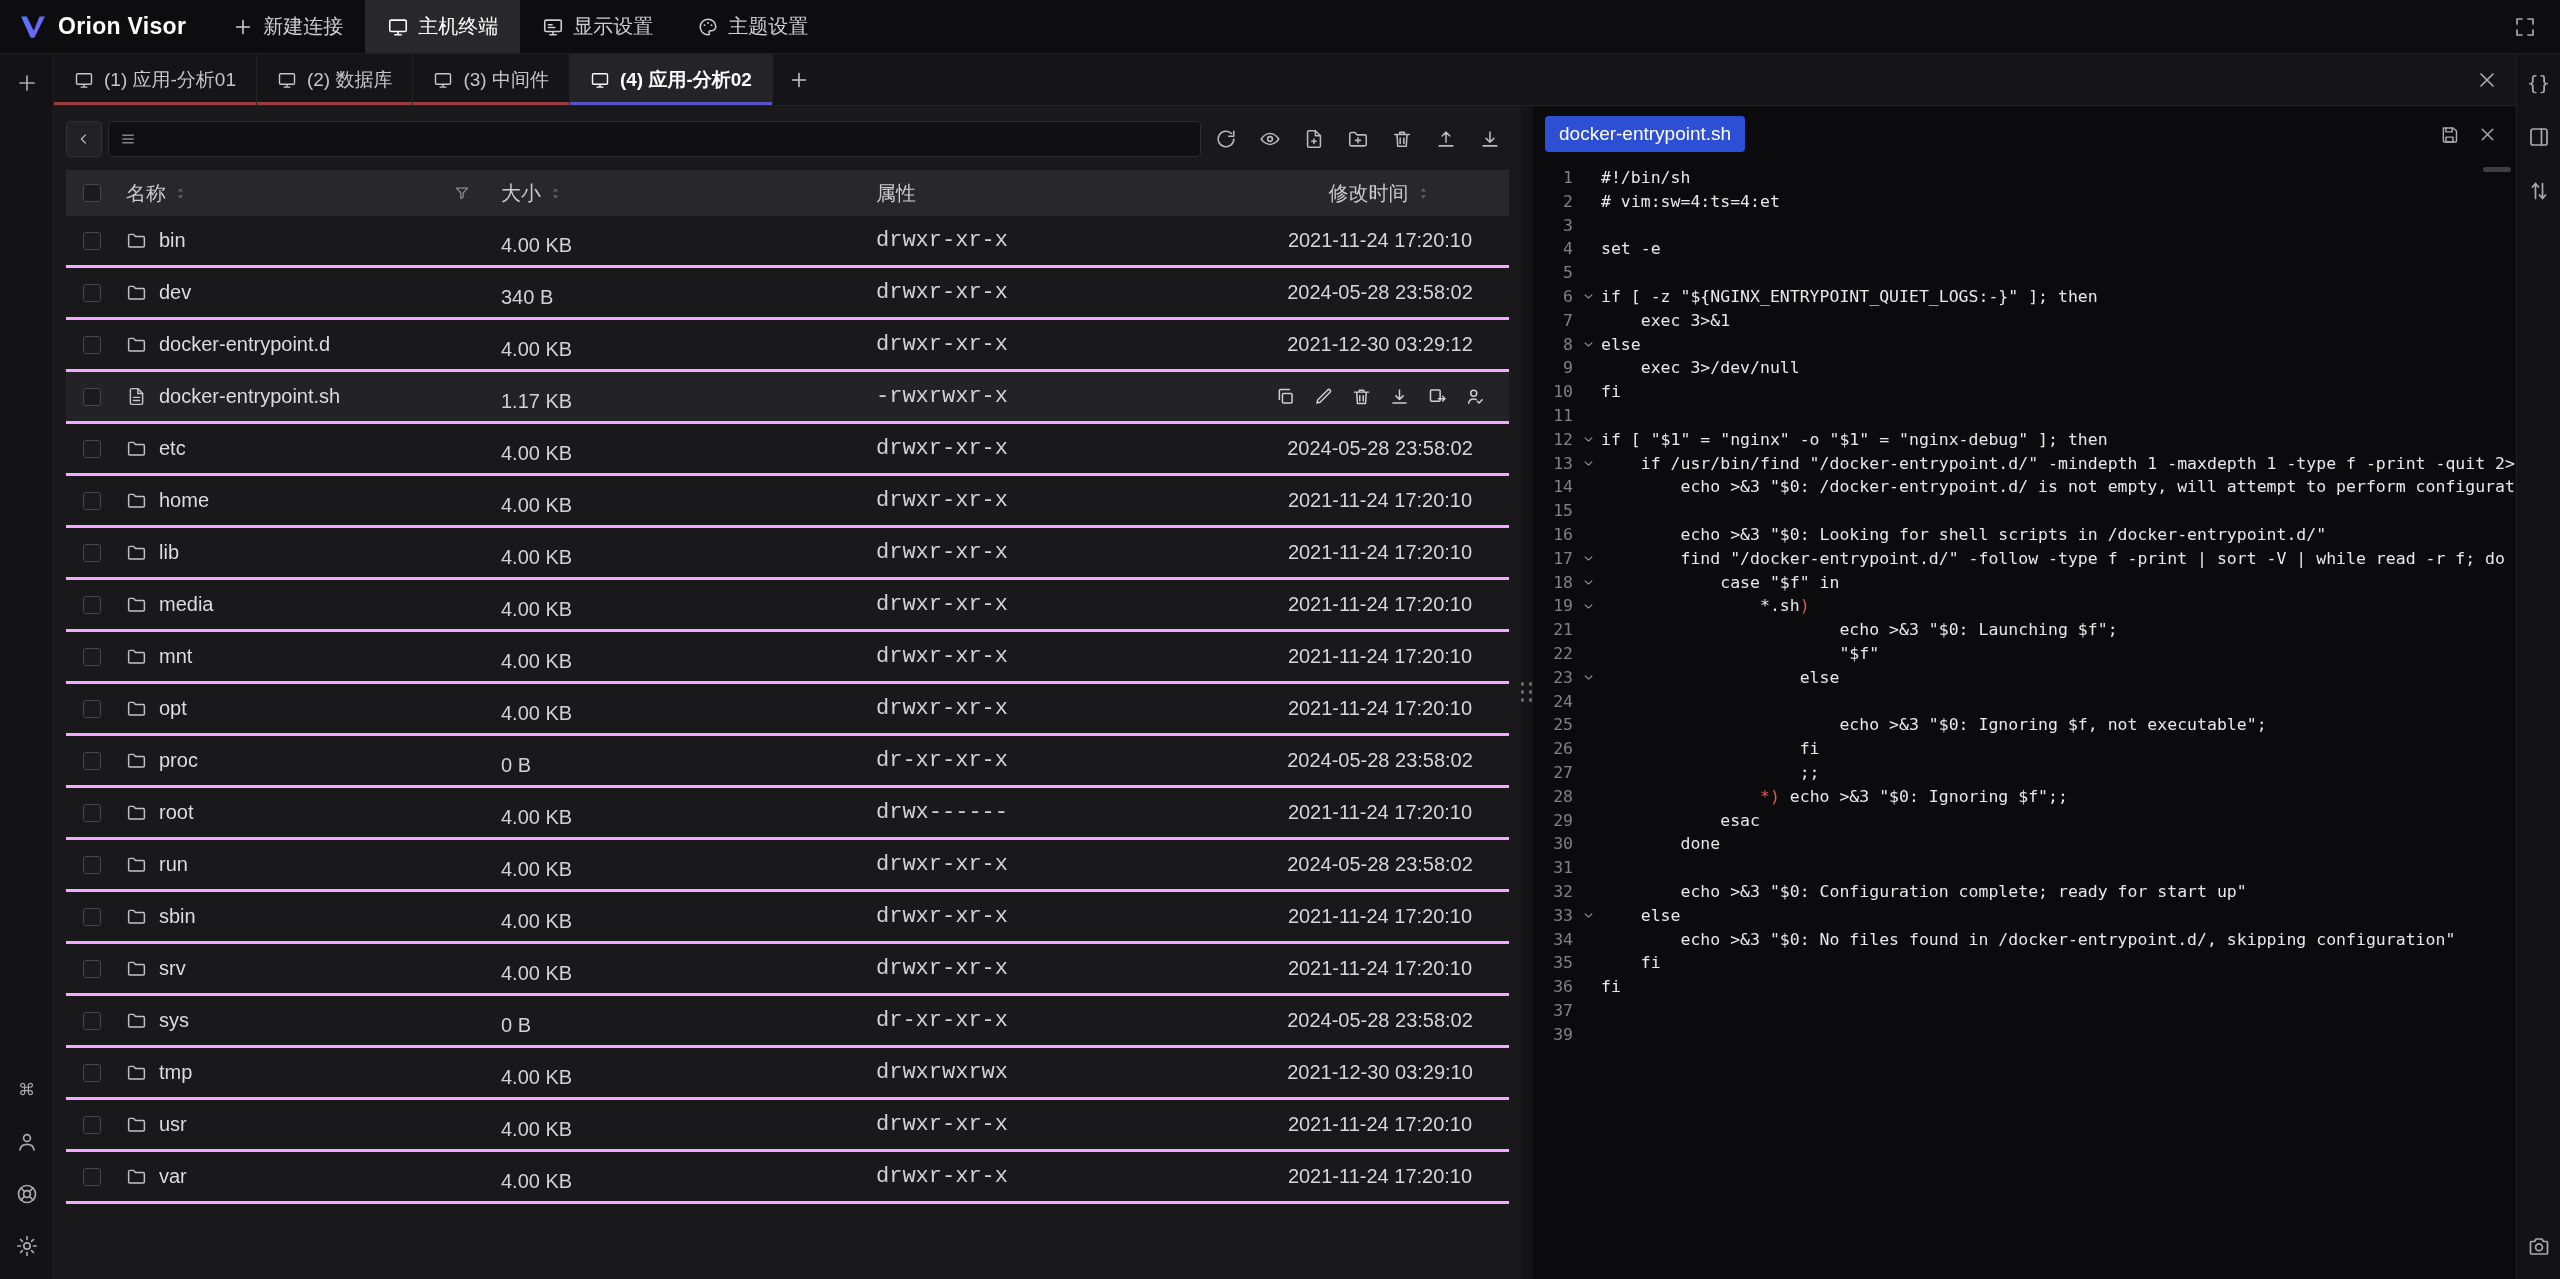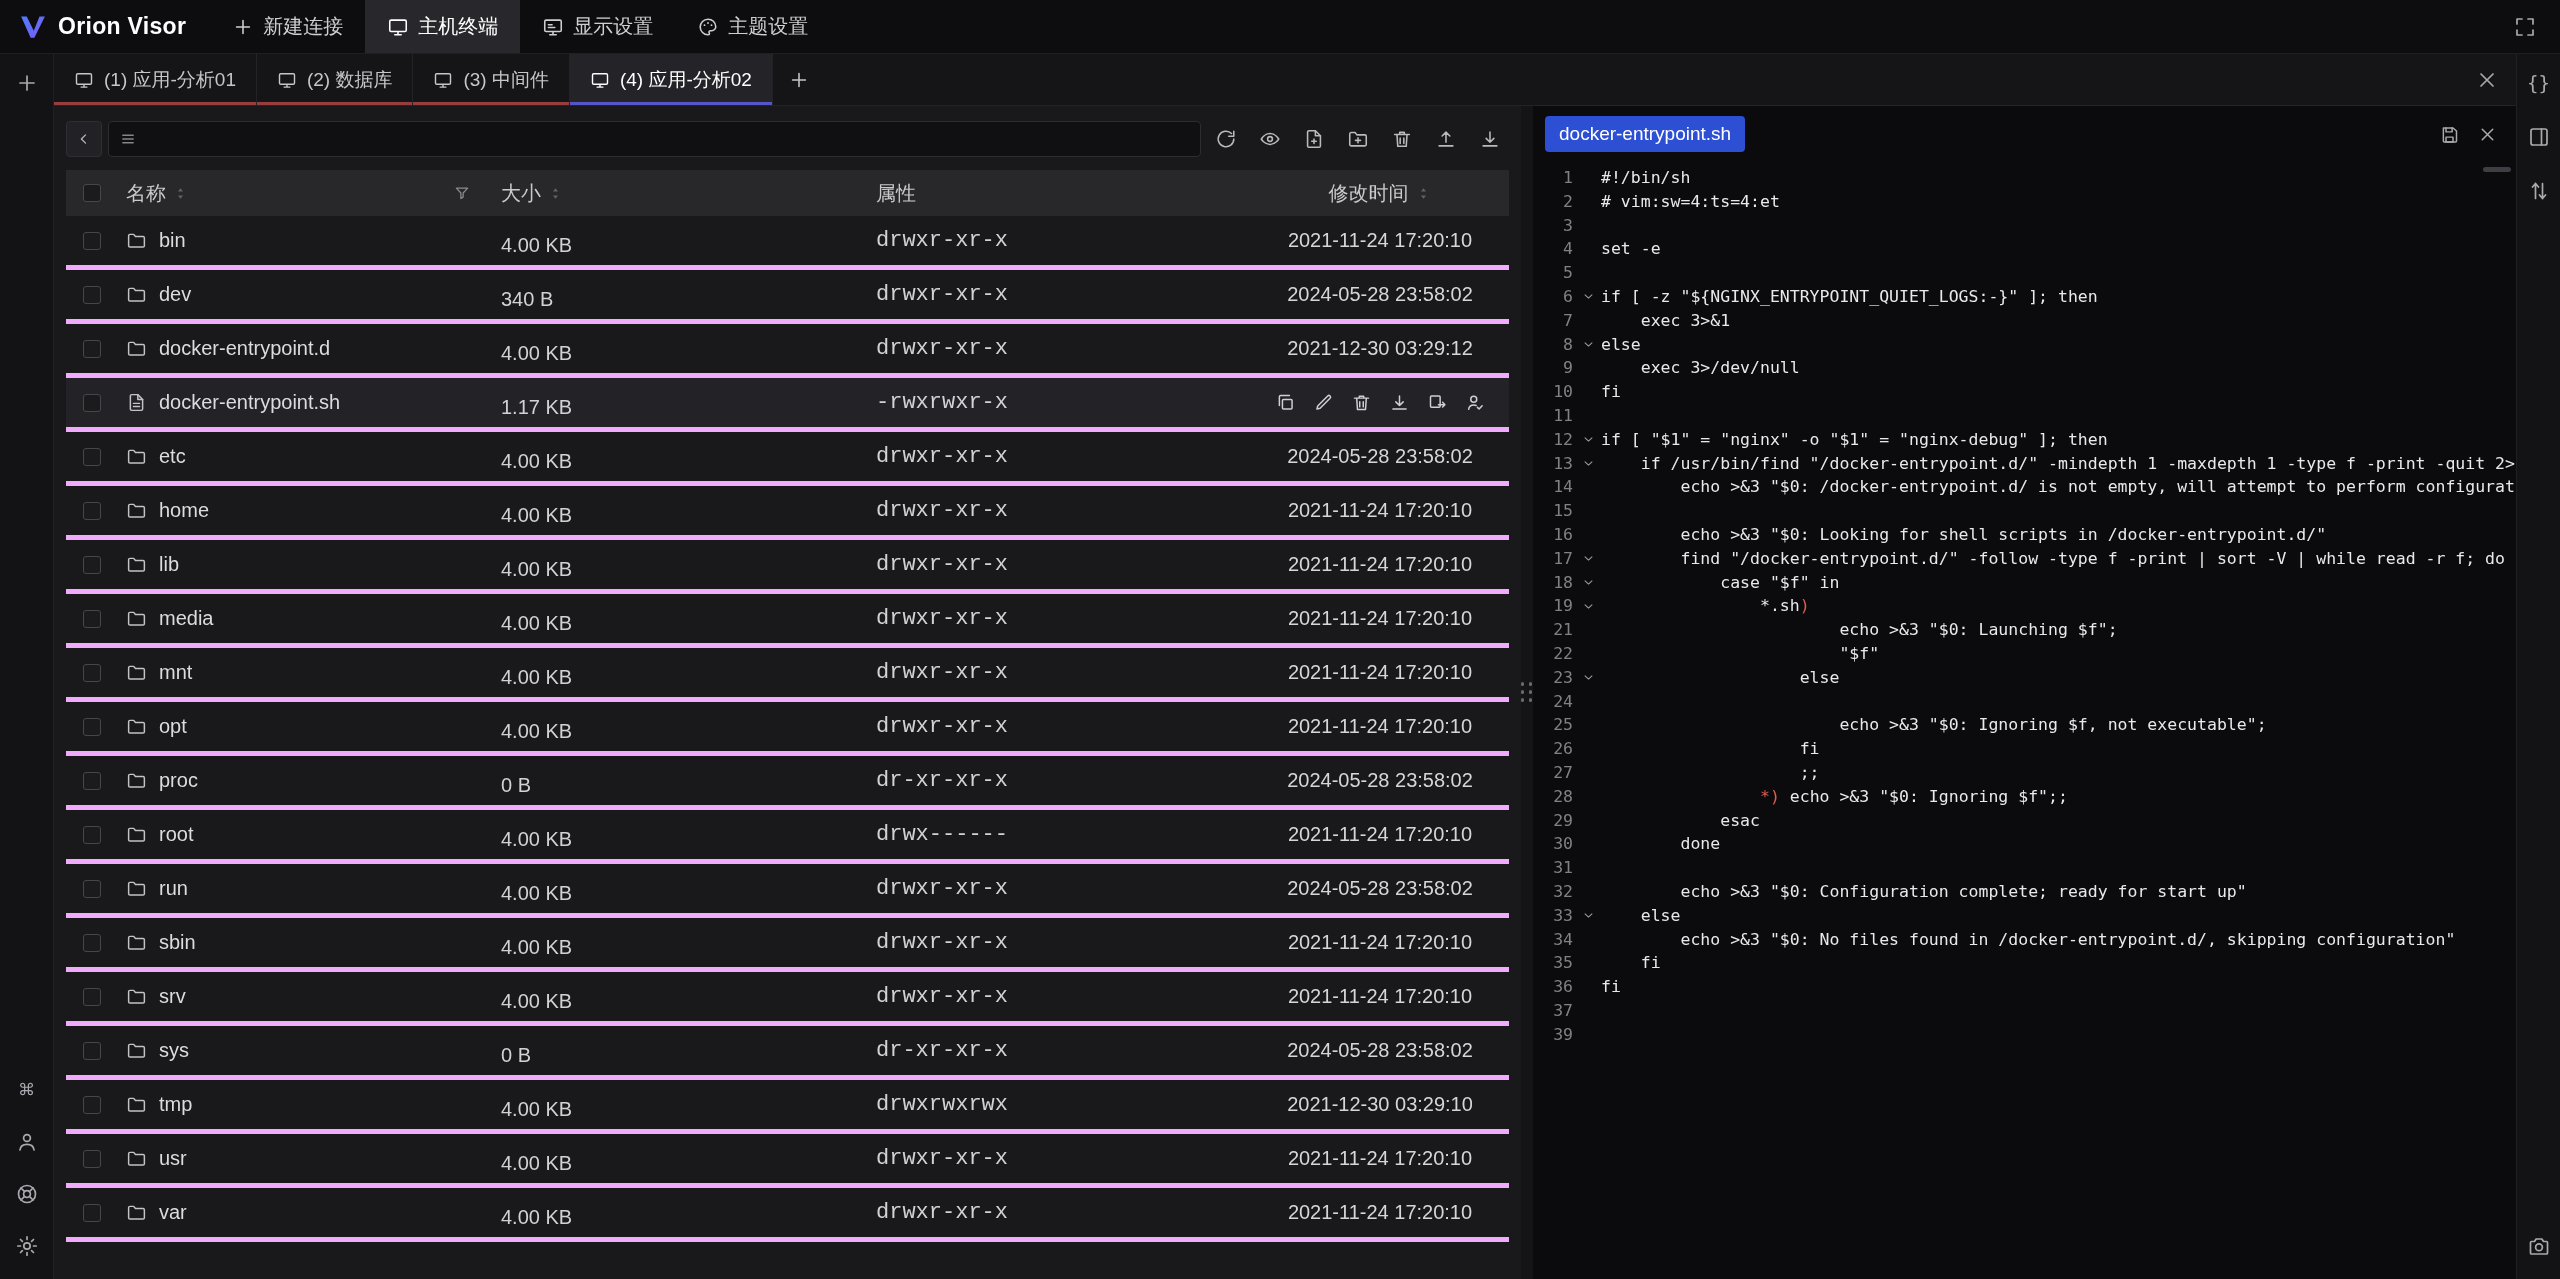--- a/index.html
+++ b/index.html
@@ -27,21 +27,21 @@
   .sidebar{position:absolute;top:54px;left:0;width:54px;bottom:0;background:#131315;border-right:1px solid #202024;
            display:flex;flex-direction:column;align-items:center;padding:10px 0 14px 0;box-sizing:border-box;}
   .sidebar-bottom{margin-top:auto;display:flex;flex-direction:column;gap:14px;align-items:center;}
   .sidebar .tglyph{font-size:24px;color:#a9a9af;}
 
   
   .tabrow{position:absolute;top:54px;left:54px;right:44px;height:52px;background:#151517;
           display:flex;align-items:stretch;border-bottom:1px solid #232327;box-sizing:border-box;}
   .term-tab{position:relative;display:flex;align-items:center;gap:10px;padding:0 20px;font-size:19px;color:#c6c6cb;
             border-right:1px solid #232327;cursor:pointer;white-space:nowrap;}
-  .term-tab.active{background:#232328;color:#fff;}
+  .term-tab.active{background:#232328;color:#fff;font-weight:bold;}
   .term-tab .underline{position:absolute;left:0;right:0;bottom:0;height:3px;}
   .term-tab .ic svg{width:20px;height:20px;}
   .tab-add{width:52px;display:flex;align-items:center;justify-content:center;color:#c6c6cb;cursor:pointer;}
   .tabrow-close{margin-left:auto;align-self:center;margin-right:10px;}
 
   
   .rightstrip{position:absolute;top:54px;right:0;width:44px;bottom:0;background:#131315;border-left:1px solid #202024;
               display:flex;flex-direction:column;align-items:center;padding:10px 0 14px 0;box-sizing:border-box;gap:16px;}
   .rightstrip .spacer{flex:1;}
   .rightstrip .tglyph{font-size:19px;color:#a9a9af;}
@@ -61,21 +61,21 @@
 
   .ftable{flex:1;overflow:hidden;display:flex;flex-direction:column;}
   .thead,.trow{display:grid;grid-template-columns:60px 375px 375px 375px 1fr;align-items:center;}
   .thead{height:46px;background:#28282b;color:#c9c9ce;font-size:20px;flex:0 0 auto;}
   .th{display:flex;align-items:center;gap:6px;text-align:right;}
   .th .carets svg{width:17px;height:17px;color:#8a8a90;}
   .th-name .filter{margin-left:auto;margin-right:30px;color:#8a8a90;cursor:pointer;}
   .th-name .filter svg{width:18px;height:18px;}
   .th-time{justify-content:center;}
   .cb{width:18px;height:18px;border:1.5px solid #46464c;border-radius:3px;background:#1b1b1e;margin-left:17px;box-sizing:border-box;cursor:pointer;}
-  .trow{height:49px;border-bottom:5px solid #f0abfc;font-size:20px;color:#dcdcde;cursor:default;}
+  .trow{height:49px;border-bottom:3px solid #f0abfc;font-size:20px;color:#dcdcde;cursor:default;}
   .trow.hovered{background:#232327;}
   .cell-name{display:flex;align-items:center;gap:12px;overflow:hidden;white-space:nowrap;}
   .cell-name .ic svg{width:21px;height:21px;color:#c2c2c7;}
   .cell-size{color:#d2d2d6;margin-top:10px;}
   .cell-attr{color:#d2d2d6;font-family:Liberation Mono, monospace;font-size:22px;}
   .cell-time{text-align:center;color:#d6d6d9;}
   .row-actions{display:flex;justify-content:center;gap:17px;color:#cfcfd4;}
   .row-actions .ic{cursor:pointer;}
   .row-actions .ic svg{width:21px;height:21px;}
 

